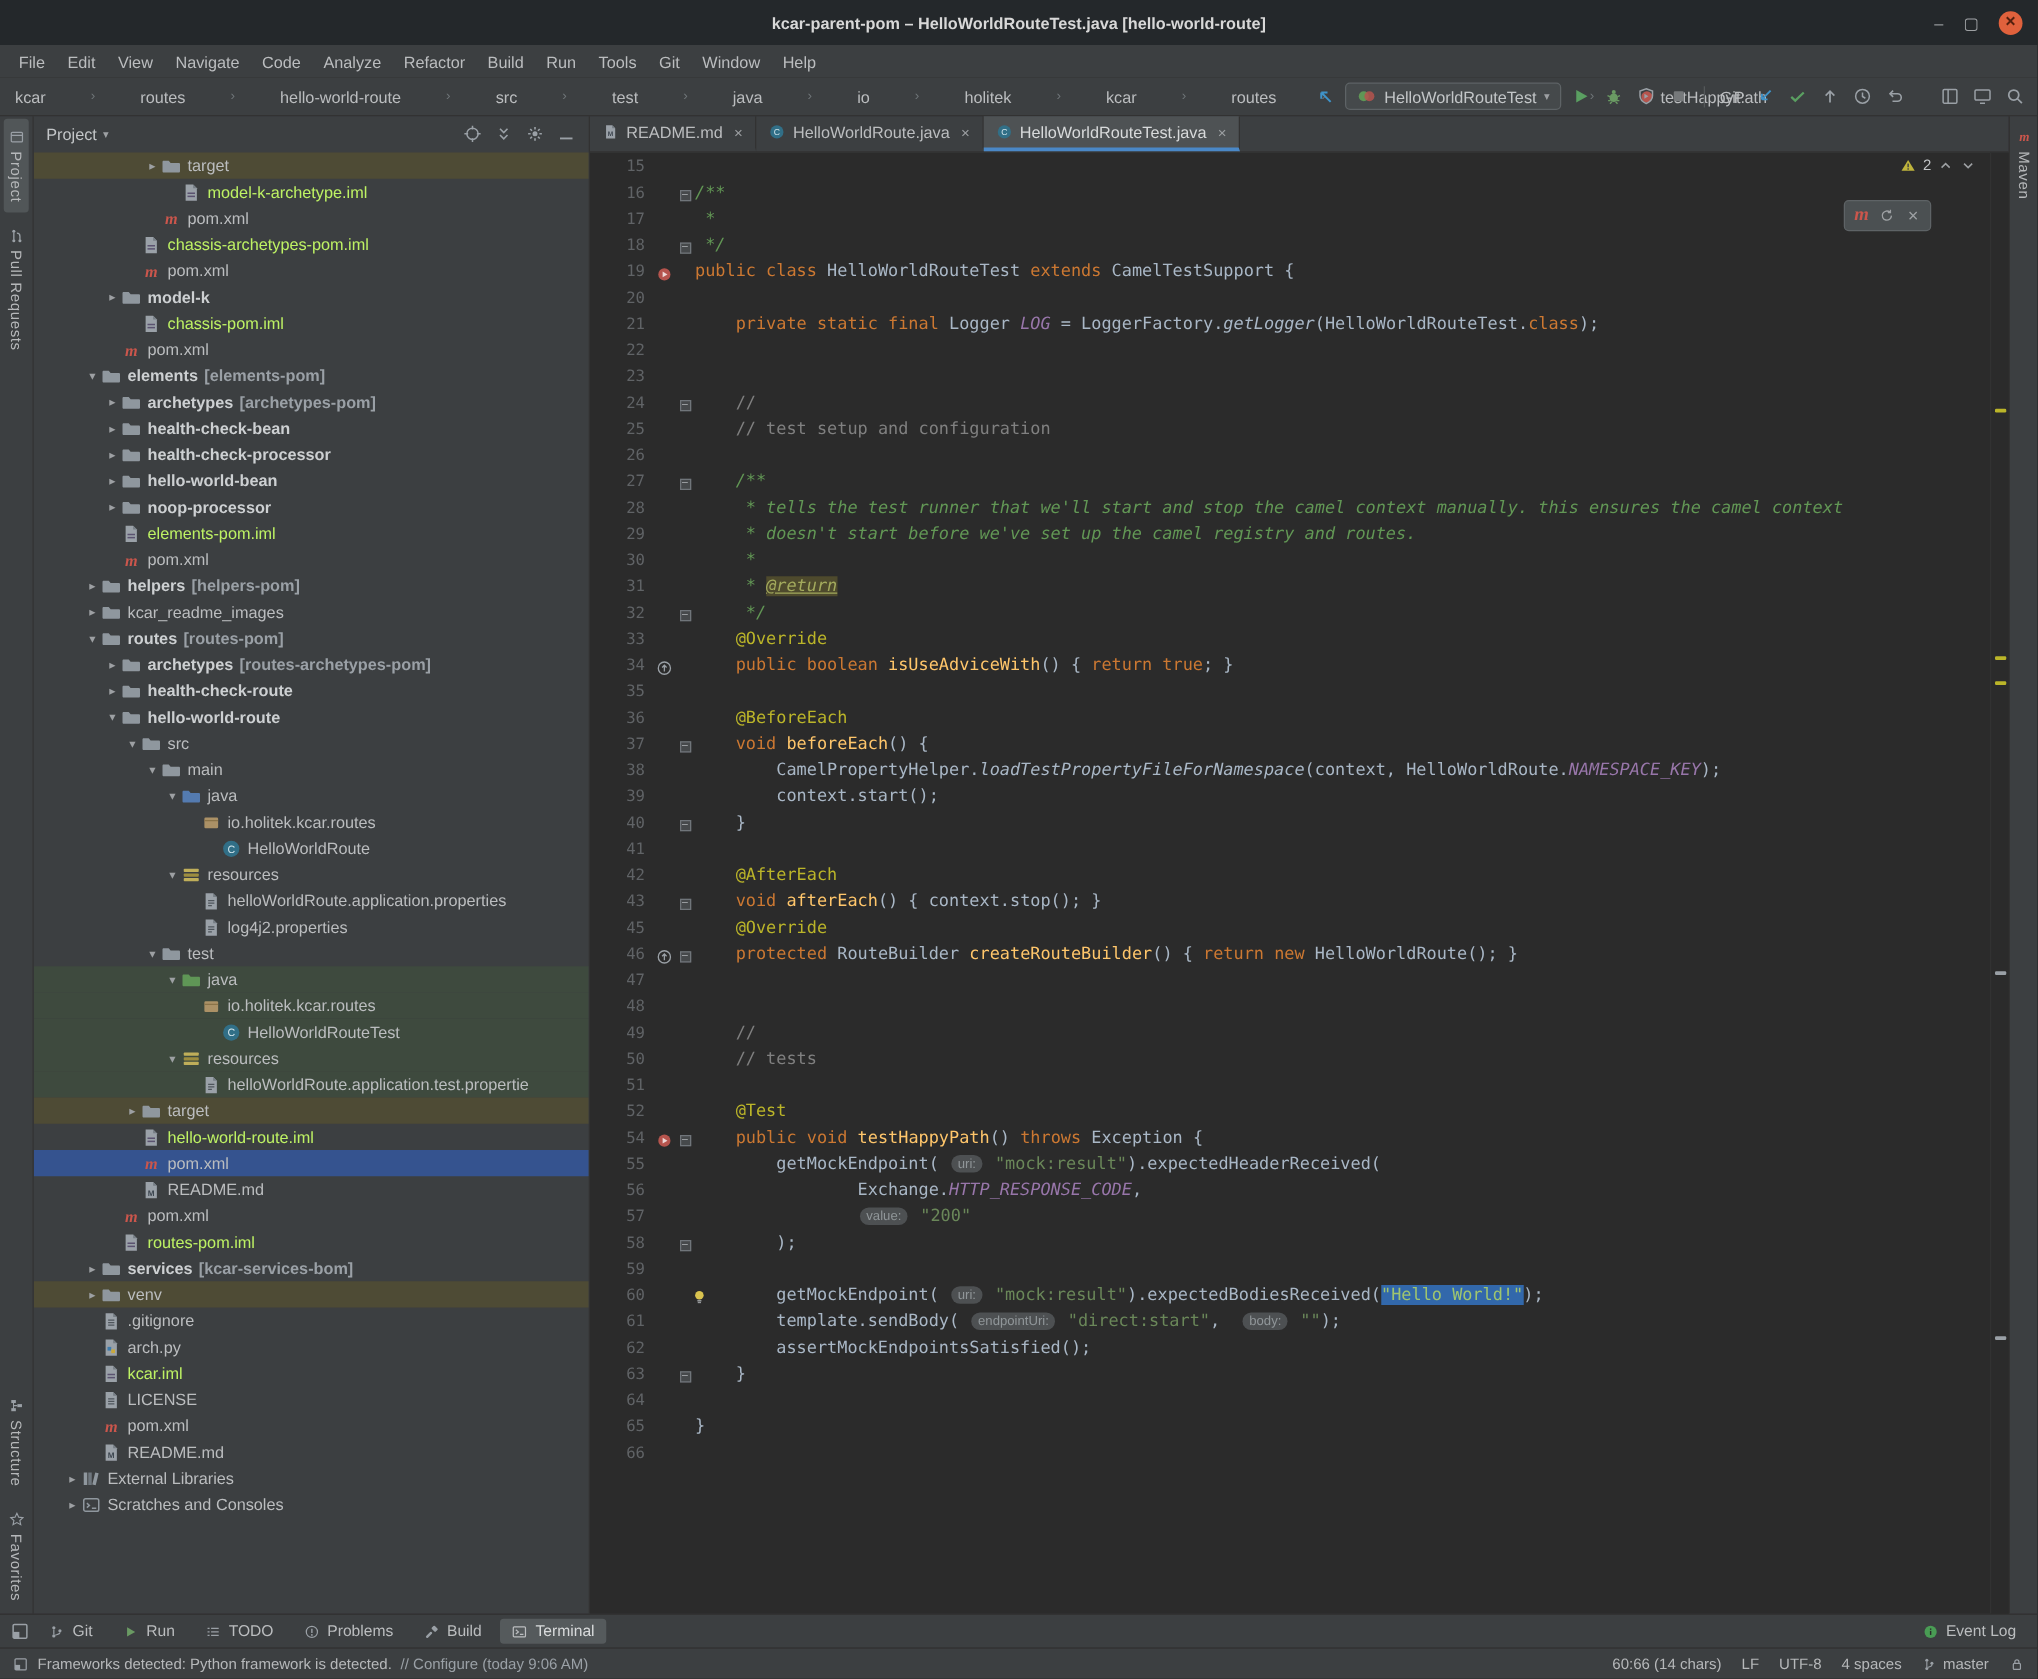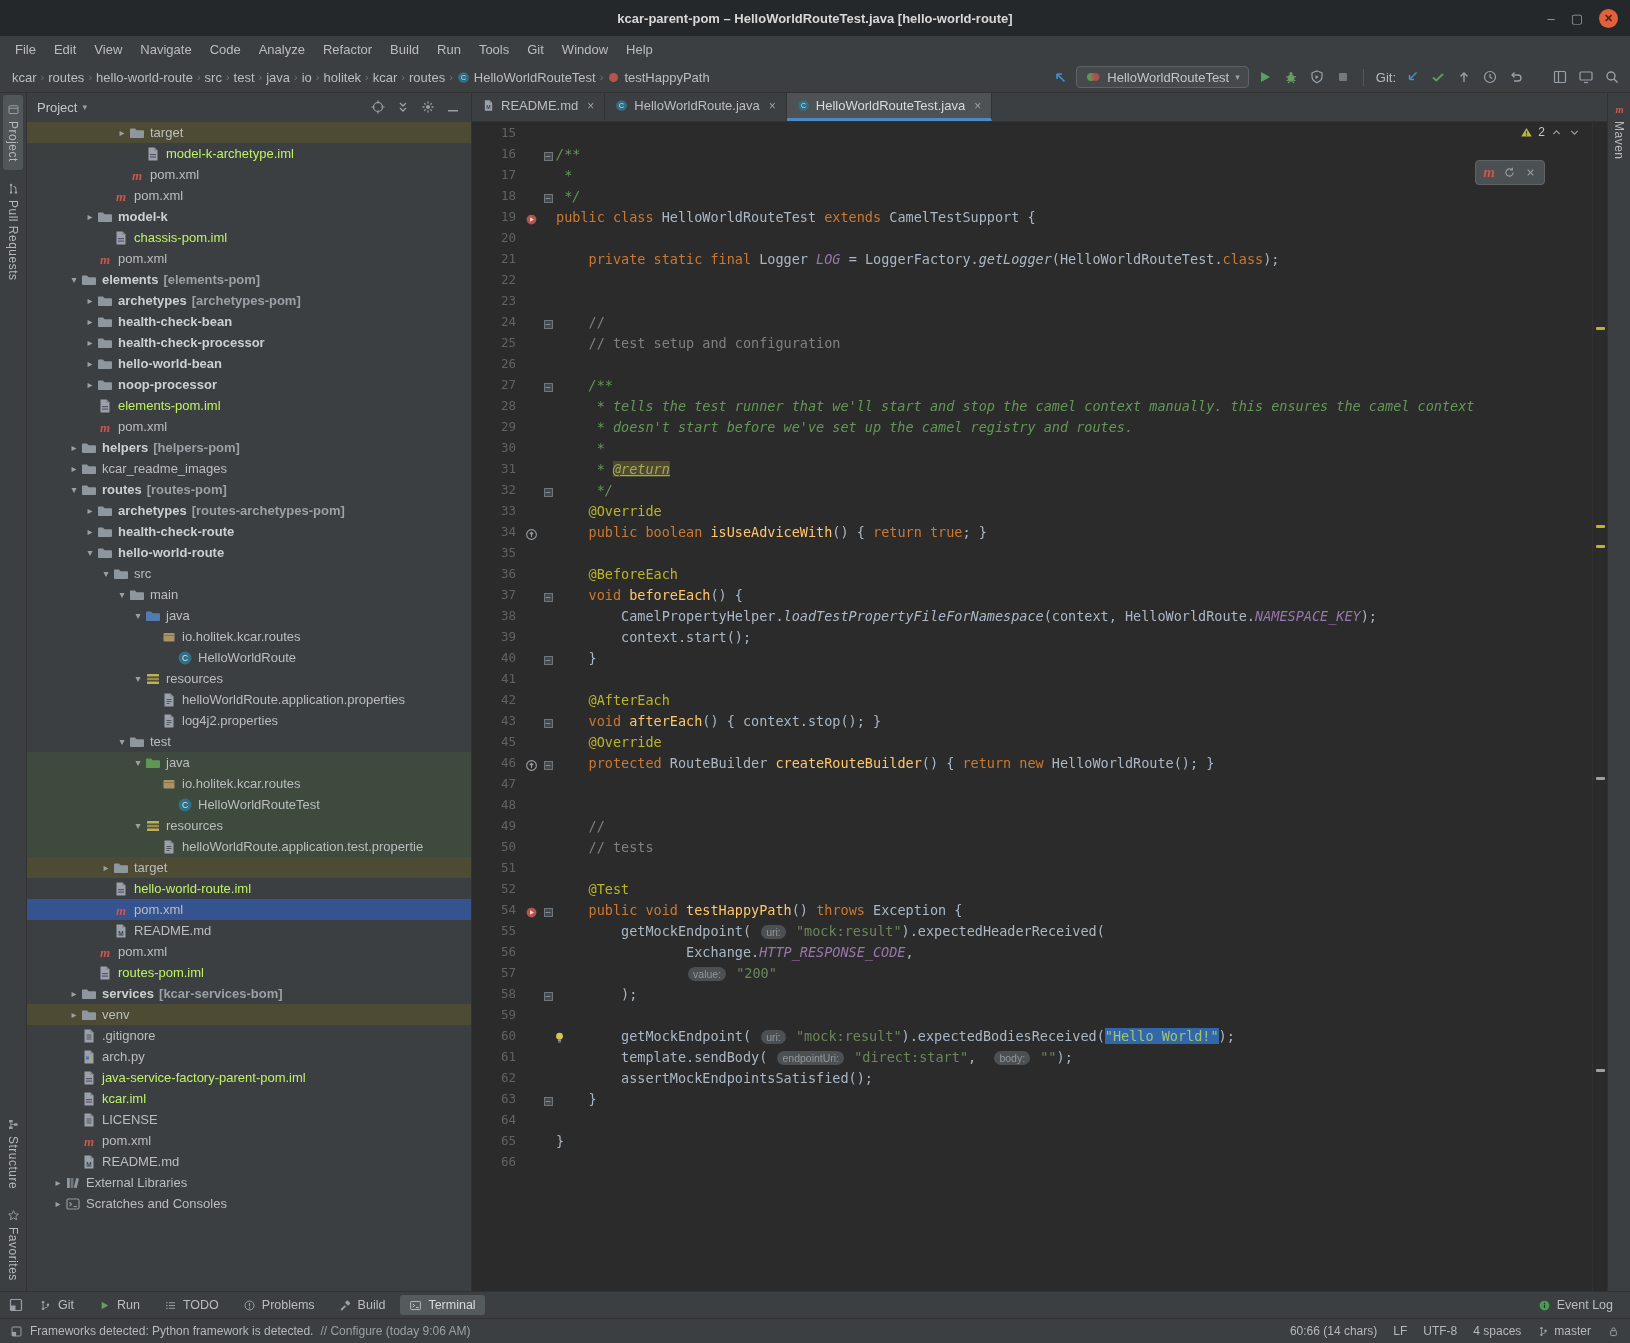--- a/index.html
+++ b/index.html
@@ -12,21 +12,21 @@
   .winbtns{position:absolute;right:12px;top:0;height:100%;display:flex;align-items:center;gap:16px;}
   .wb{color:#9da0a3;font-size:13px;line-height:1;cursor:default;}
   .wb-close{width:19px;height:19px;border-radius:50%;background:#e0613c;color:#55200e;display:flex;
     align-items:center;justify-content:center;font-size:11px;font-weight:bold;}
 
   
   .menubar{height:26px;background:#3c3f41;display:flex;align-items:center;padding-left:6px;flex:none;}
   .menu-item{padding:3px 9px;font-size:13px;color:#bbbdbf;}
   .navbar{height:30px;background:#3c3f41;display:flex;align-items:center;padding:0 10px;flex:none;
     border-bottom:1px solid #323232;font-size:13px;}
-  .crumbs{display:flex;align-items:center;flex:1;min-width:0;white-space:nowrap;}
+  .crumbs{display:flex;align-items:center;flex:1;min-width:0;white-space:nowrap;gap:32px;}
   .crumb{color:#bbbdbf;padding:0 2px;display:inline-flex;align-items:center;gap:4px;}
   .crumb-sep{color:#6f7578;padding:0 2px;font-size:11px;}
   .nav-right{display:flex;align-items:center;gap:8px;}
   .nr-group{display:flex;align-items:center;gap:10px;}
   .runconfig{display:flex;align-items:center;gap:6px;border:1px solid #5e6366;border-radius:4px;
     padding:2px 8px;background:#45494b;color:#c3c6c8;}
   .dd{color:#9da0a3;font-size:9px;}
   .vsep{width:1px;height:17px;background:#54585a;margin:0 4px;}
   .nr-gap{width:12px;}
   .gitlabel{color:#bbbdbf;}
@@ -408,20 +408,32 @@
               <svg viewBox="0 0 16 16">
                 <text x="8" y="12.5" text-anchor="middle" font-size="13" font-weight="bold" font-style="italic" fill="#cb564c" font-family="Liberation Serif,serif">m</text>
               </svg>
             </span>
             <span class="tlabel">pom.xml</span>
           </div>
           <div class="trow" style="padding-left: 72px;">
             <span class="chev"></span>
             <span class="ic">
               <svg viewBox="0 0 16 16">
+                <path d="M3.5 1.5h6l3 3v10h-9z" fill="#9aa1a8"></path>
+                <path d="M9.5 1.5l3 3h-3z" fill="#767e85"></path>
+                <rect x="5" y="8" width="6" height="1.2" fill="#5b5370"></rect>
+                <rect x="5" y="10.5" width="6" height="1.2" fill="#5b5370"></rect>
+              </svg>
+            </span>
+            <span class="tlabel ignored">chassis-archetypes-pom.iml</span>
+          </div>
+          <div class="trow" style="padding-left: 72px;">
+            <span class="chev"></span>
+            <span class="ic">
+              <svg viewBox="0 0 16 16">
                 <text x="8" y="12.5" text-anchor="middle" font-size="13" font-weight="bold" font-style="italic" fill="#cb564c" font-family="Liberation Serif,serif">m</text>
               </svg>
             </span>
             <span class="tlabel">pom.xml</span>
           </div>
           <div class="trow" style="padding-left: 56px;">
             <span class="chev">▸</span>
             <span class="ic">
               <svg viewBox="0 0 16 16">
                 <path fill="#8f979e" d="M1 4.5c0-.6.4-1 1-1h4l1.5 1.8H14c.6 0 1 .4 1 1V12c0 .6-.4 1-1 1H2c-.6 0-1-.4-1-1z"></path>
@@ -820,32 +832,20 @@
             <span class="chev"></span>
             <span class="ic">
               <svg viewBox="0 0 16 16">
                 <path d="M3.5 1.5h6l3 3v10h-9z" fill="#9aa1a8"></path>
                 <path d="M9.5 1.5l3 3h-3z" fill="#767e85"></path>
                 <rect x="5" y="7.5" width="3" height="3" fill="#3f7cac"></rect>
                 <rect x="8" y="9.5" width="3" height="3" fill="#c9a83c"></rect>
               </svg>
             </span>
             <span class="tlabel">arch.py</span>
-          </div>
-          <div class="trow" style="padding-left: 40px;">
-            <span class="chev"></span>
-            <span class="ic">
-              <svg viewBox="0 0 16 16">
-                <path d="M3.5 1.5h6l3 3v10h-9z" fill="#9aa1a8"></path>
-                <path d="M9.5 1.5l3 3h-3z" fill="#767e85"></path>
-                <rect x="5" y="8" width="6" height="1.2" fill="#5b5370"></rect>
-                <rect x="5" y="10.5" width="6" height="1.2" fill="#5b5370"></rect>
-              </svg>
-            </span>
-            <span class="tlabel ignored">java-service-factory-parent-pom.iml</span>
           </div>
           <div class="trow" style="padding-left: 40px;">
             <span class="chev"></span>
             <span class="ic">
               <svg viewBox="0 0 16 16">
                 <path d="M3.5 1.5h6l3 3v10h-9z" fill="#9aa1a8"></path>
                 <path d="M9.5 1.5l3 3h-3z" fill="#767e85"></path>
                 <rect x="5" y="8" width="6" height="1.2" fill="#5b5370"></rect>
                 <rect x="5" y="10.5" width="6" height="1.2" fill="#5b5370"></rect>
               </svg>

